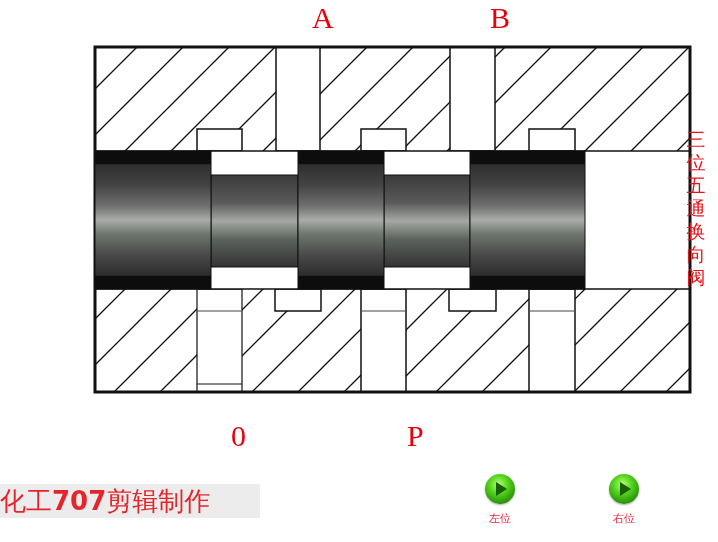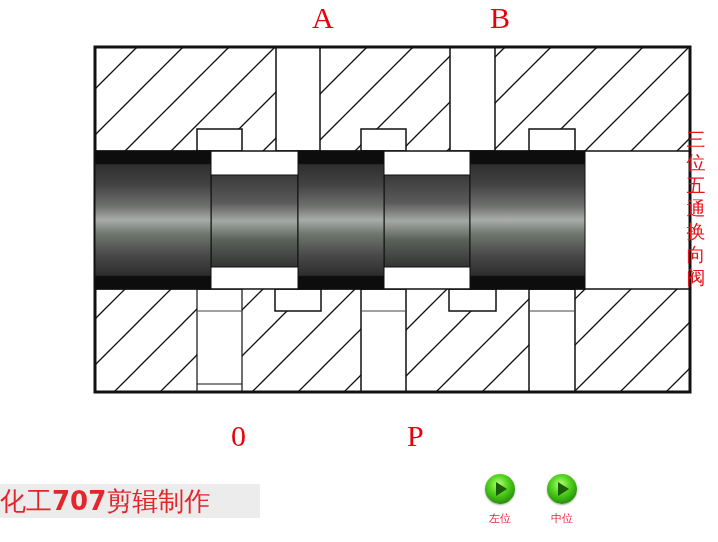--- a/index.html
+++ b/index.html
@@ -112,19 +112,19 @@
   <div class="credit">
     <span>化工</span><b>707</b><span>剪辑制作</span>
   </div>
 
   <div class="ctrl" style="left:478px;top:474px;">
     <div class="btn">
         <div class="tri"></div>
       </div>
     <span class="lbl">左位</span>
   </div>
-  <div class="ctrl" style="left:540px;top:474px;">
+  <div class="ctrl" style="left:602px;top:474px;">
     <div class="btn">
         <div class="tri"></div>
       </div>
-    <span class="lbl">中位</span>
+    <span class="lbl">右位</span>
   </div>
 </div>
 
 </body></html>

